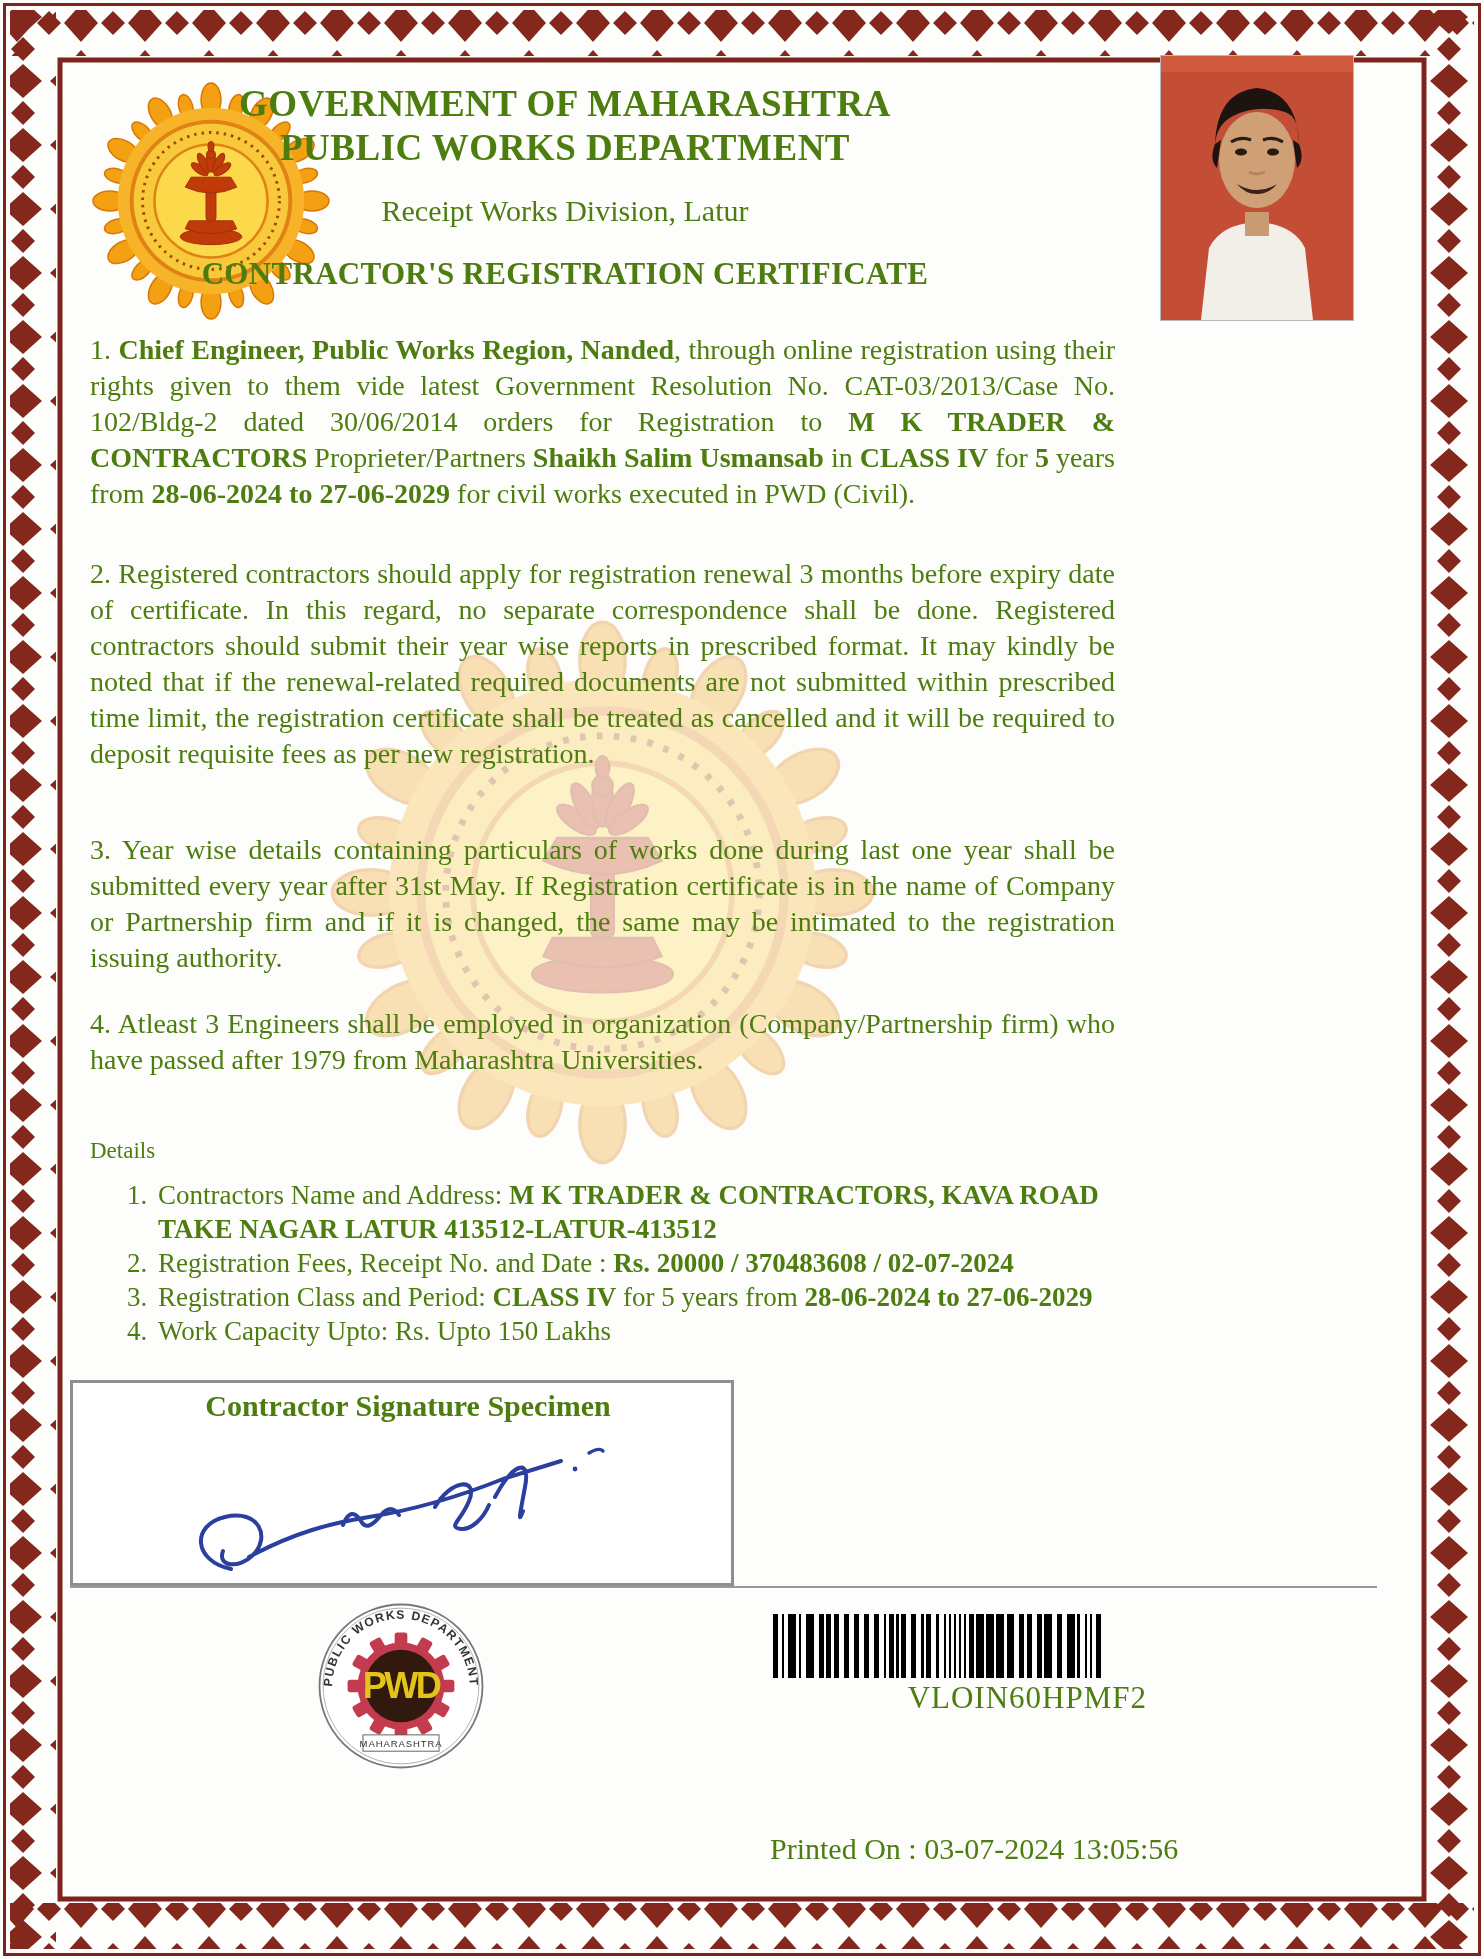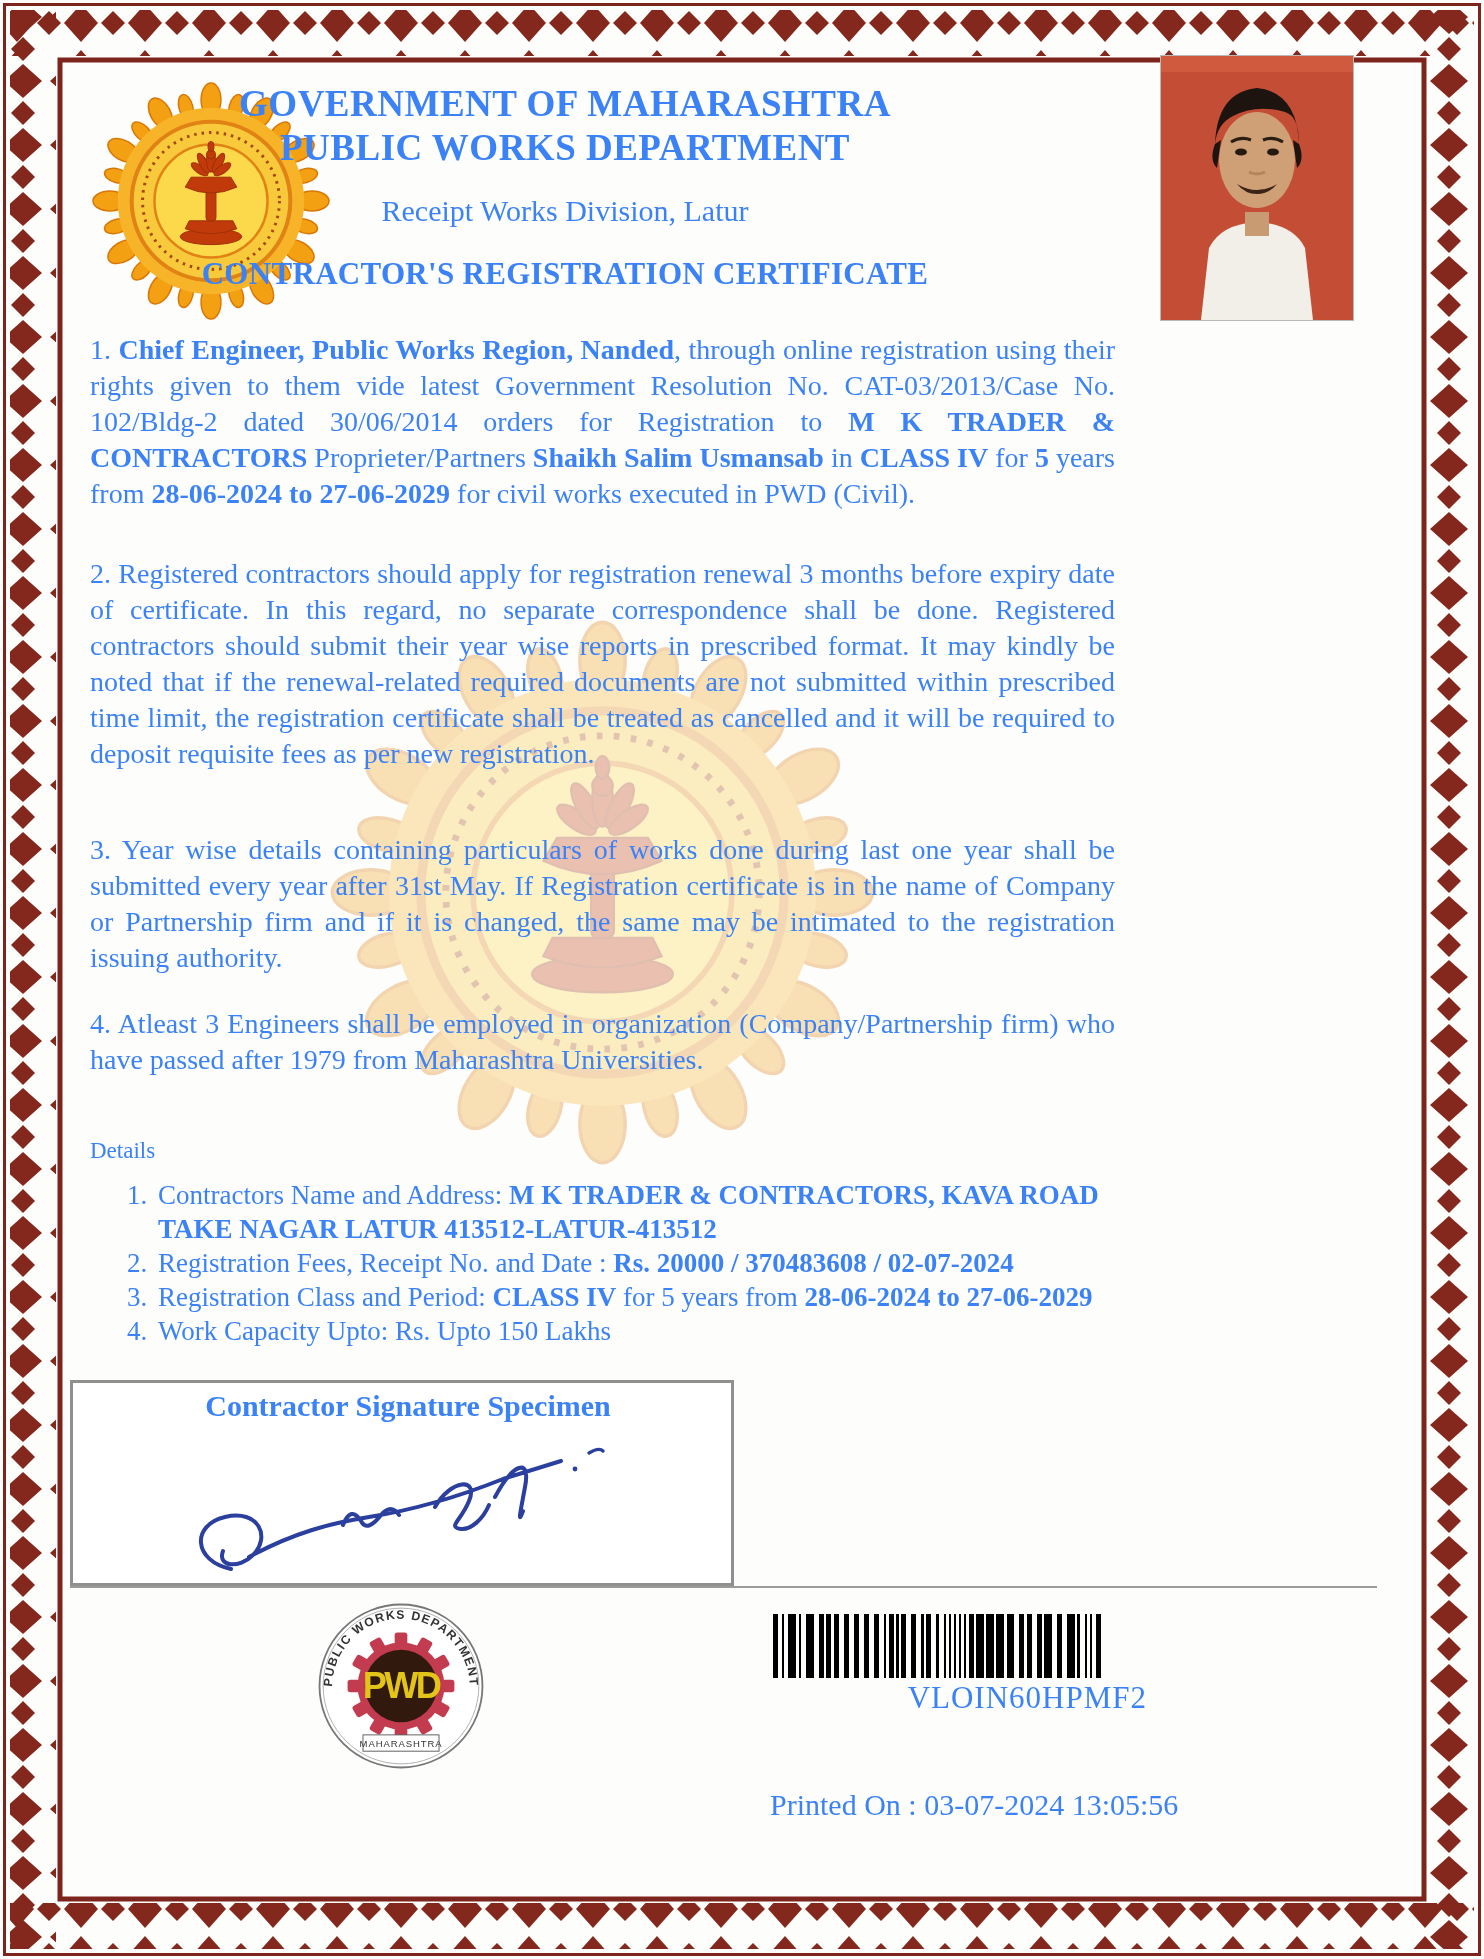--- a/index.html
+++ b/index.html
@@ -1,17 +1,17 @@
 <!DOCTYPE html>
 <html><head>
 <meta charset="utf-8">
 <style>
   html,body{margin:0;padding:0;background:#e8e8e8;}
   .page{position:relative;width:1484px;height:1959px;margin:0 auto;background:#fdfdfb;
-        font-family:"Liberation Serif",serif;color:#3b82f6;overflow:hidden;}
+        font-family:"Liberation Serif",serif;color:#4d7c0f;overflow:hidden;}
   .frame{position:absolute;inset:0;pointer-events:none;}
   .content{position:absolute;left:70px;top:70px;right:62px;bottom:60px;}
 
   .emblem{position:absolute;left:92px;top:82px;width:238px;height:238px;}
   .photo{position:absolute;left:1160px;top:55px;width:192px;height:264px;border:1px solid #b9b9b9;}
   .watermark{position:absolute;left:330px;top:620px;width:545px;height:545px;opacity:.30;}
 
   .header-block{width:950px;margin:12px 0 0 20px;text-align:center;}
   .title{font-size:37px;font-weight:bold;line-height:44px;letter-spacing:.5px;}
   .division{font-size:30px;margin-top:24px;}
@@ -37,21 +37,21 @@
             padding:34px 20px 10px 22px;font-size:23px;font-weight:bold;line-height:30px;}
   .row-hr{width:1307px;border-top:2px solid #9a9a9a;margin-top:0px;}
 
   .bottom-row{display:flex;margin-top:12px;align-items:flex-start;}
   .pwd{margin-left:245px;width:172px;height:172px;}
   .barcode-block{margin-left:240px;width:420px;text-align:right;margin-top:14px;}
   .barcode{height:64px;display:flex;align-items:stretch;justify-content:center;}
   .barcode i{display:inline-block;background:#000;height:100%;}
   .barcode i.g{background:transparent;}
   .barcode-label{font-size:31px;margin-top:2px;letter-spacing:1px;}
-  .printed{margin-top:16px;margin-left:700px;font-size:30px;}
+  .printed{margin-top:60px;margin-left:700px;font-size:30px;}
   [hidden-defs]{position:absolute;width:0;height:0;overflow:hidden;}
 </style>
 </head>
 <body>
 
 <svg hidden-defs="" aria-hidden="true">
   <defs>
     <g id="emblem-src">
       <g fill="#f3a012" stroke="#d97706" stroke-width="1.5">
         <g transform="rotate(0)">

